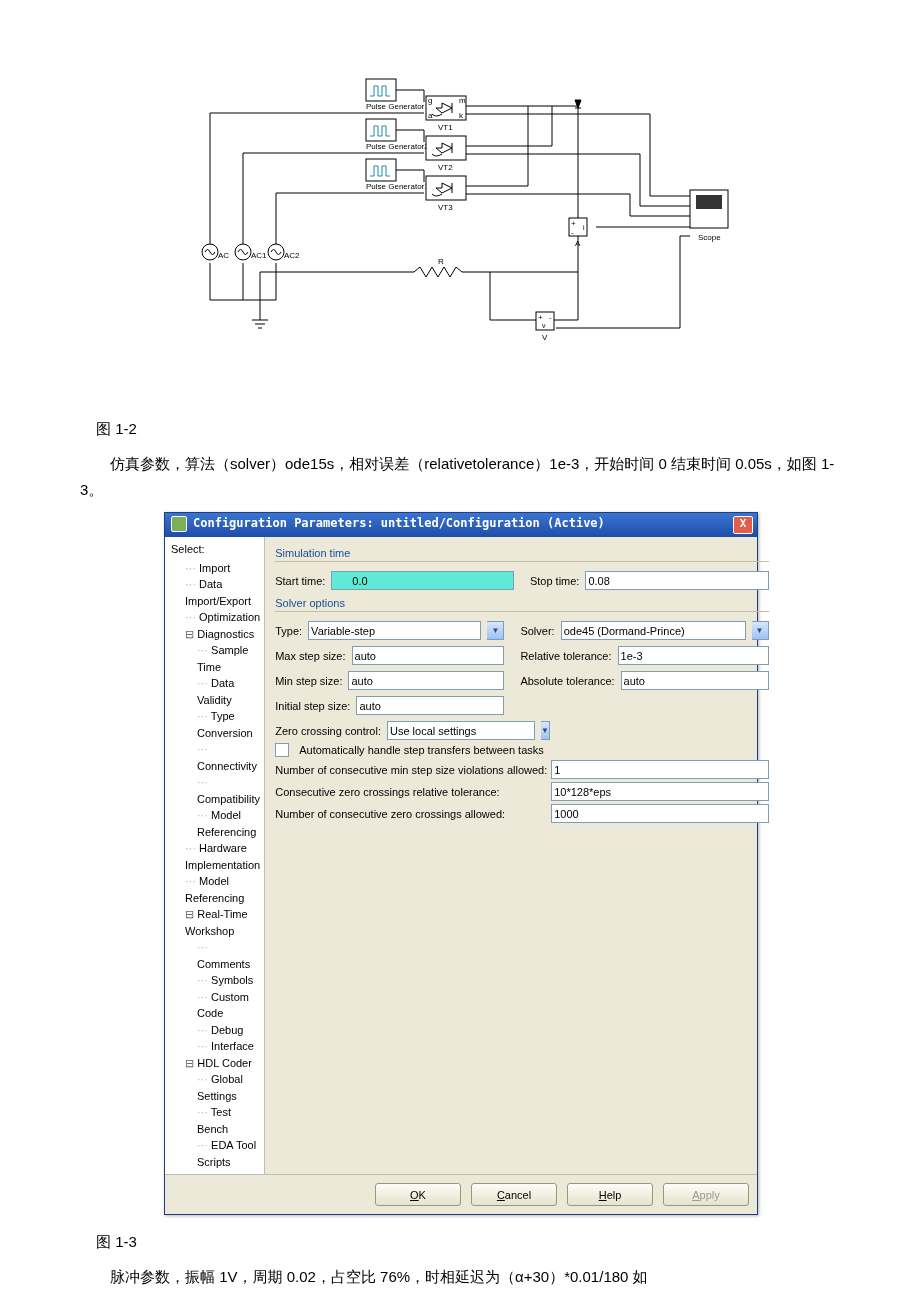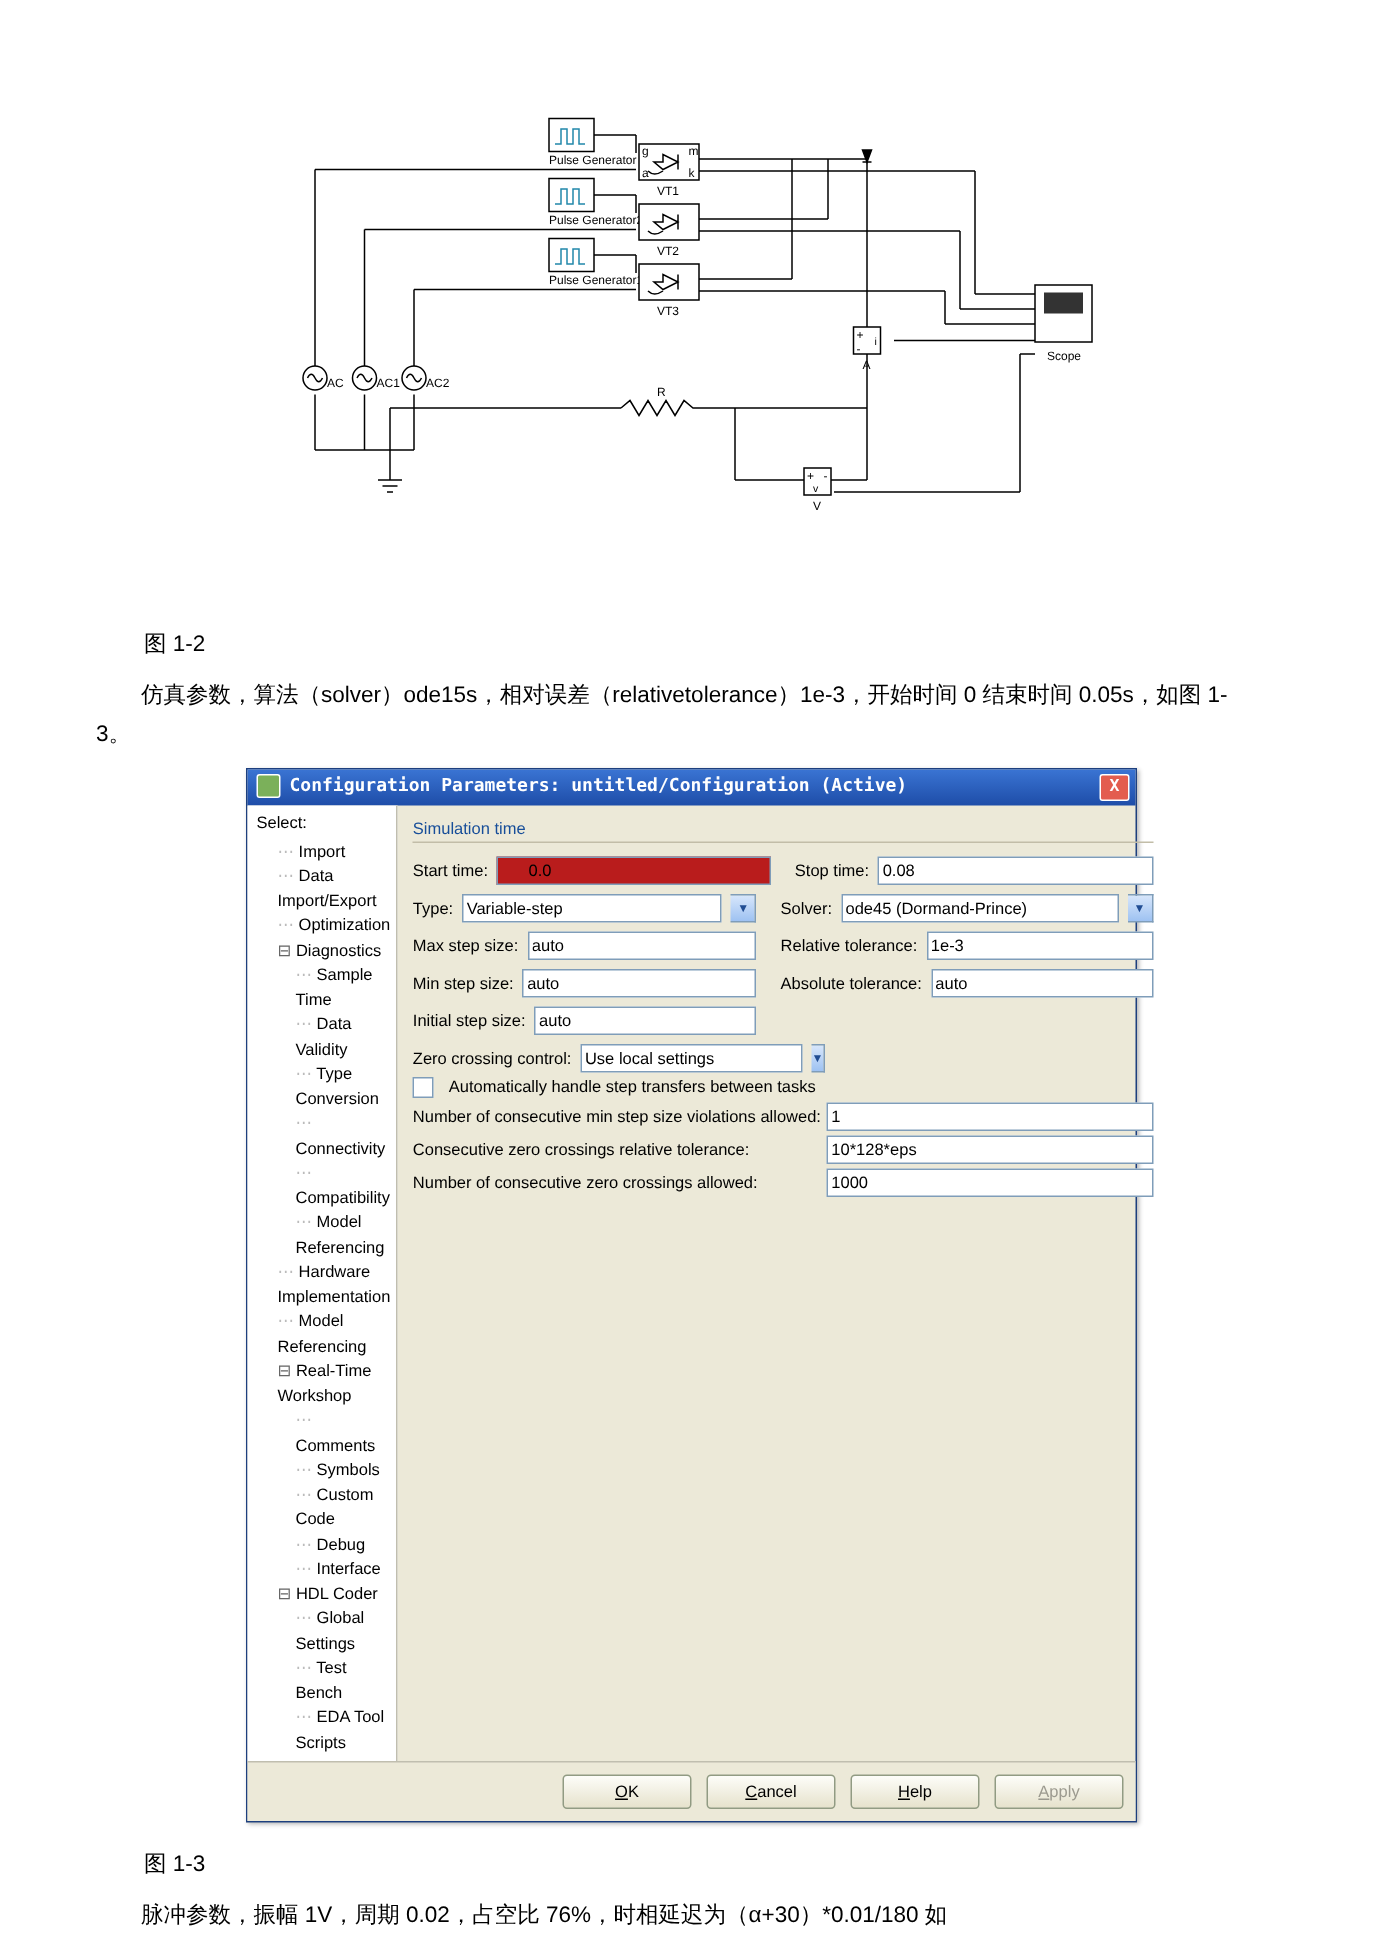--- a/index.html
+++ b/index.html
@@ -14,21 +14,21 @@
   .diagram-box {
     margin: 20px auto 30px auto;
     display: flex;
     justify-content: center;
   }
   .caption {
     margin: 18px 0 12px 56px;
     font-size: 15px;
   }
   .paragraph {
-    margin: 10px 40px 10px 24px;
+    margin: 10px 40px 10px 40px;
     line-height: 1.7;
     text-indent: 2em;
     font-size: 15px;
   }
   .paragraph.noindent { text-indent: 0; margin-left: 40px; }
   
   .dlg-wrap { margin: 10px auto; width: 592px; }
   .dlg {
     width: 592px;
     border: 1px solid #1d3f7e;
@@ -315,28 +315,29 @@
             <div class="n2 leaf">Global Settings</div>
             <div class="n2 leaf">Test Bench</div>
             <div class="n2 leaf">EDA Tool Scripts</div>
           </div>
     </div>
     <div class="dlg-right">
       <div class="section-title">Simulation time</div>
       <div class="grid2">
         <div class="frow">
           <label>Start time:</label>
-          <input class="inp" style="background: #b91c1c; padding-left: 20px;" value="0.0">
+          <input class="inp" style="background: #5eead4; padding-left: 20px;" value="0.0">
         </div>
         <div class="frow">
           <label>Stop time:</label>
           <input class="inp" value="0.08" style="">
         </div>
       </div>
 
+      <div class="section-title">Solver options</div>
       <div class="grid2">
         <div class="frow">
           <label>Type:</label>
           <input class="inp" value="Variable-step" style="">
               <span class="sel-btn">▼</span>
         </div>
         <div class="frow">
           <label>Solver:</label>
           <input class="inp" value="ode45 (Dormand-Prince)" style="">
               <span class="sel-btn">▼</span>

